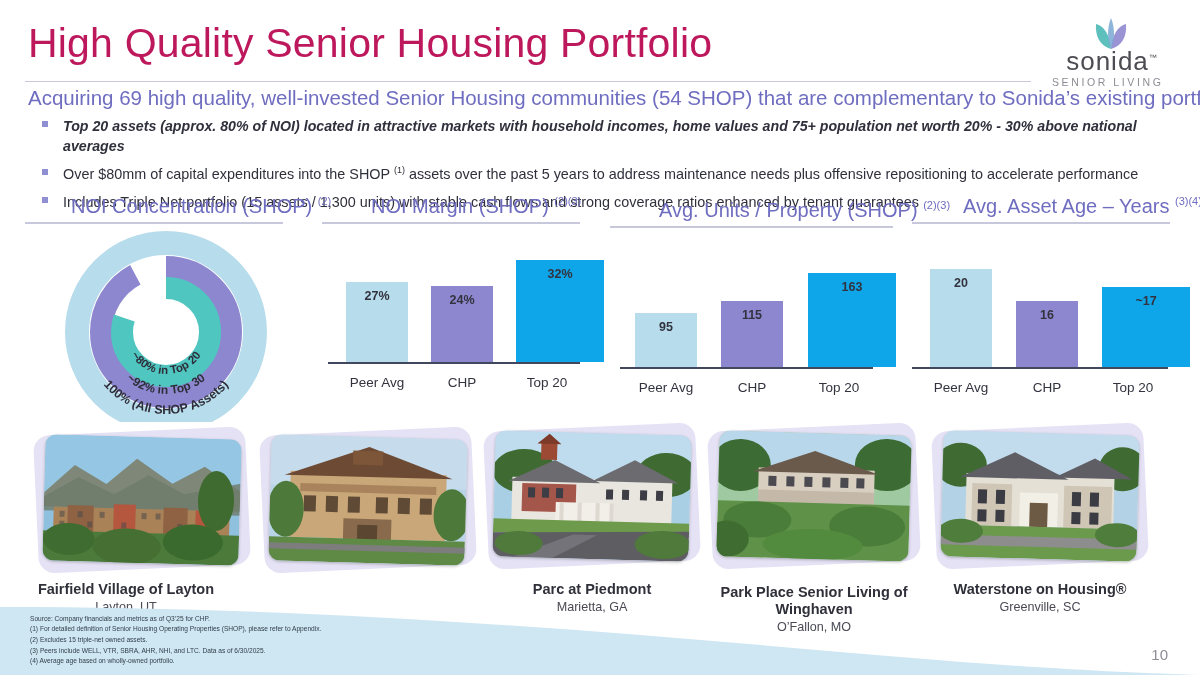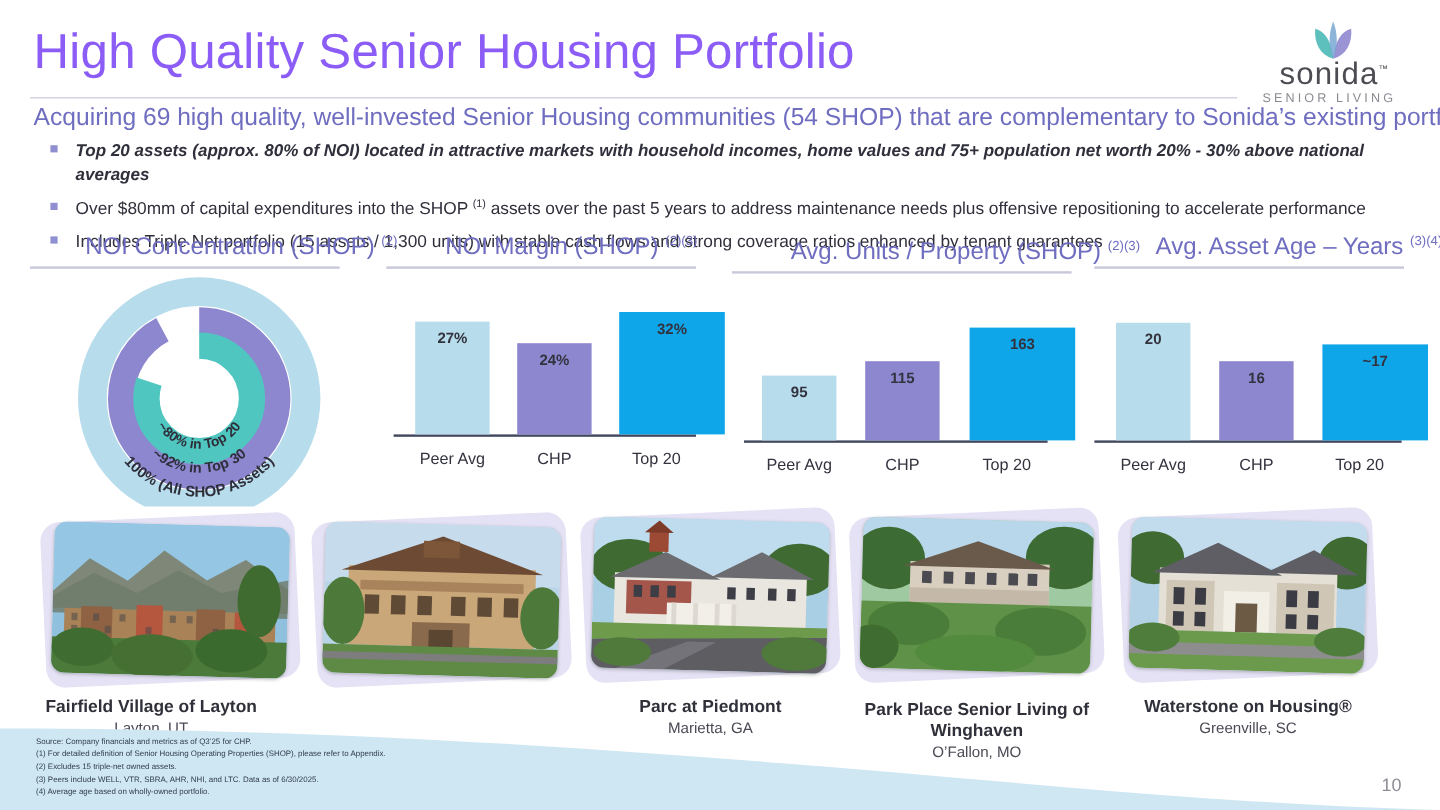--- a/index.html
+++ b/index.html
@@ -8,21 +8,21 @@
     background:#ffffff;
     font-family:"Liberation Sans", sans-serif;
     color:#3a3a44;
   }
   .slide{position:absolute;inset:0;}
 
   
   .title{
     position:absolute;left:28px;top:20px;
     font-size:41px;font-weight:400;letter-spacing:.2px;
-    color:#8b5cf6;white-space:nowrap;
+    color:#be185d;white-space:nowrap;
   }
   .title-rule{
     position:absolute;left:25px;top:81px;width:1006px;height:1px;
     background:#c9c9de;
   }
   .logo{position:absolute;left:1052px;top:14px;width:120px;height:72px;}
   .logo-mark{position:absolute;left:30px;top:0;width:58px;height:36px;}
   .logo-word{
     position:absolute;left:0;top:34px;width:120px;text-align:center;
     font-size:26px;letter-spacing:1px;color:#4c4c52;line-height:1;
@@ -167,21 +167,21 @@
         <textPath href="#arcMid" startOffset="50%" text-anchor="middle">~92% in Top 30</textPath>
       </text>
       <text font-size="12.5" font-weight="bold" fill="#2e2e3a" font-family="Liberation Sans, sans-serif">
         <textPath href="#arcOuter" startOffset="50%" text-anchor="middle">100% (All SHOP Assets)</textPath>
       </text>
     </svg>
   </div>
 
   <div class="chart" style="left:328px;top:240px;width:252px;height:150px;">
     <div class="axis" style="width:252px;"></div>
-    <div class="bar c-blue" style="left:18px;width:62px;height:94px;">
+    <div class="bar c-blue" style="left:18px;width:62px;height:80px;">
       <span class="val">27%</span>
     </div>
     <div class="bar c-purp" style="left:103px;width:62px;height:76px;">
       <span class="val">24%</span>
     </div>
     <div class="bar c-teal" style="left:188px;width:62px;height:102px;">
       <span class="val">32%</span>
     </div>
     <div class="cat" style="left:4px;width:90px;">Peer Avg</div>
     <div class="cat" style="left:89px;width:90px;">CHP</div>

